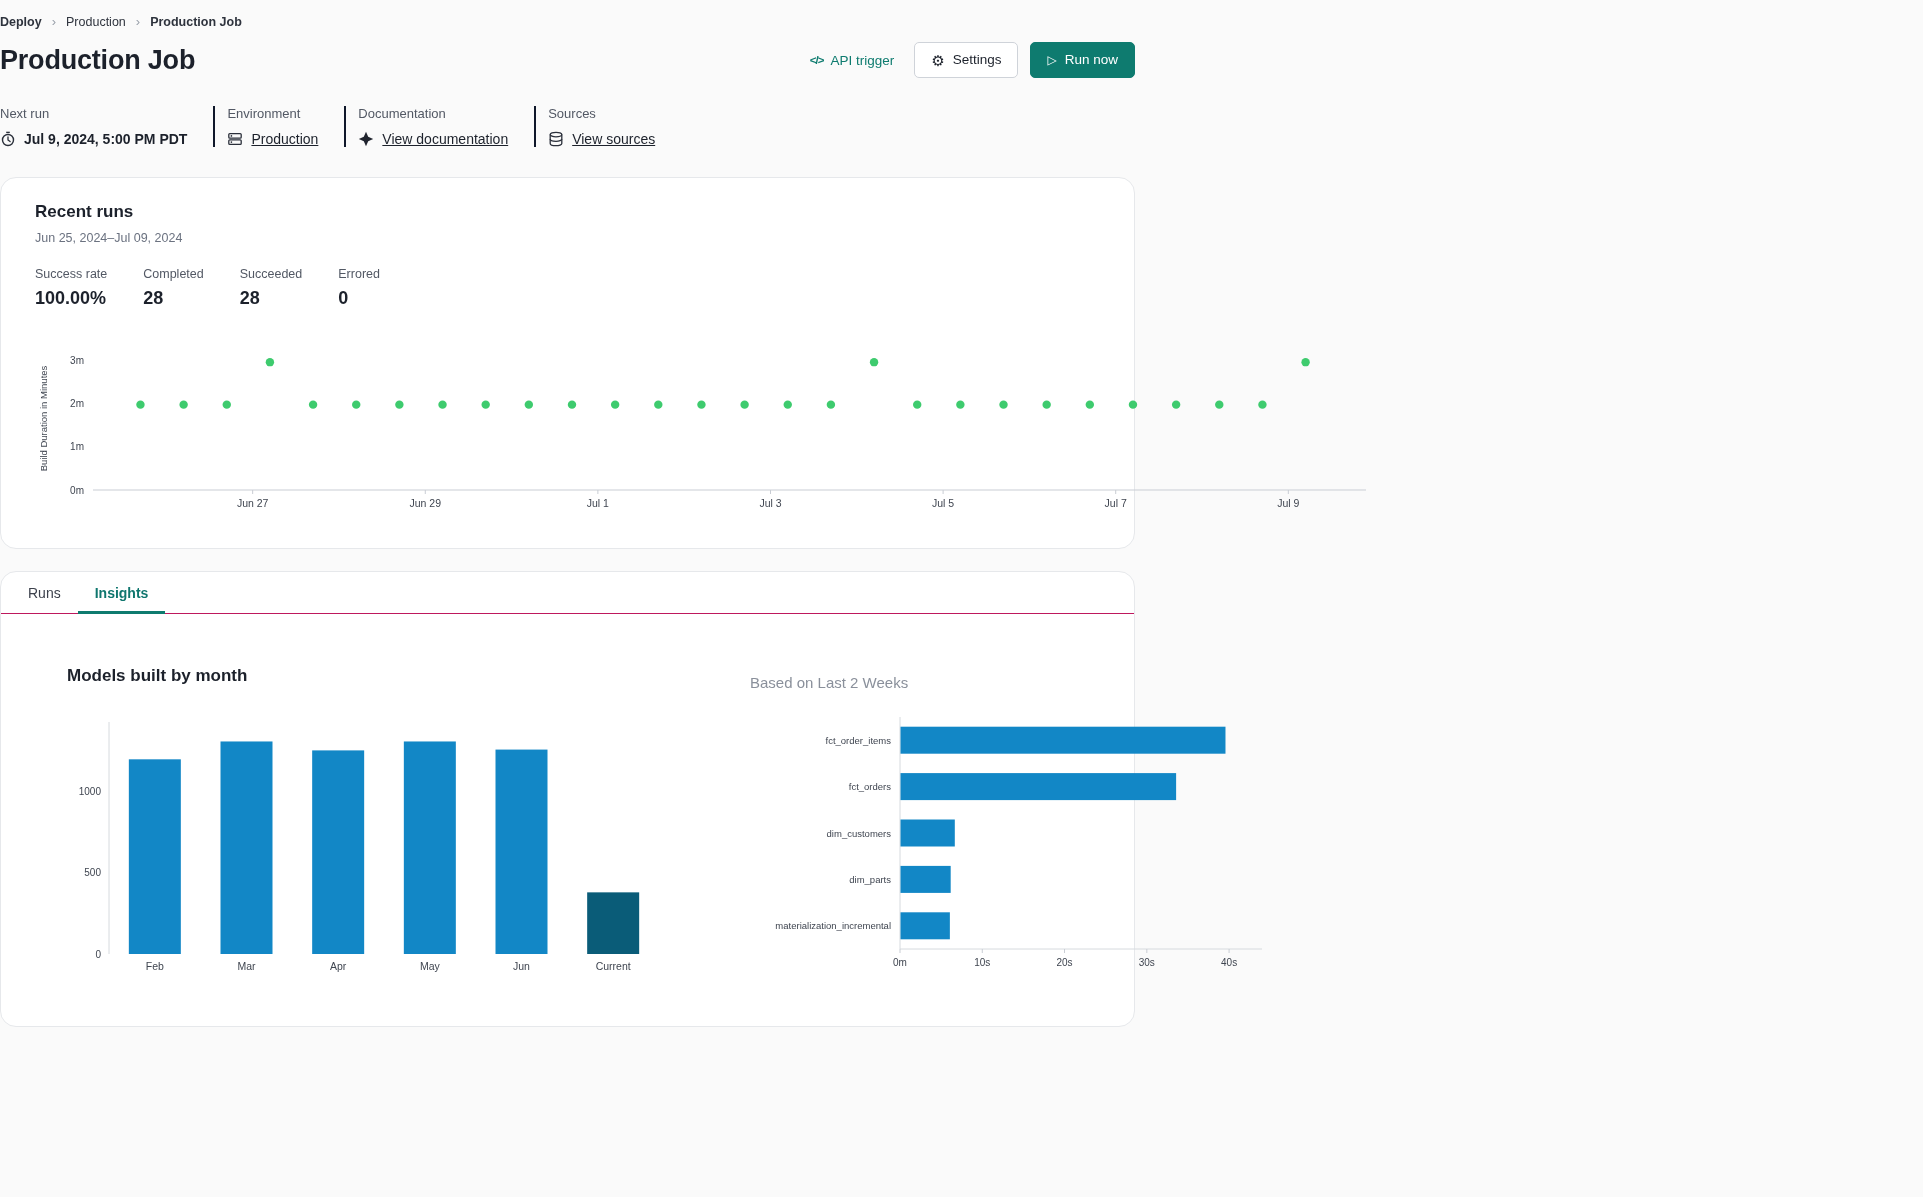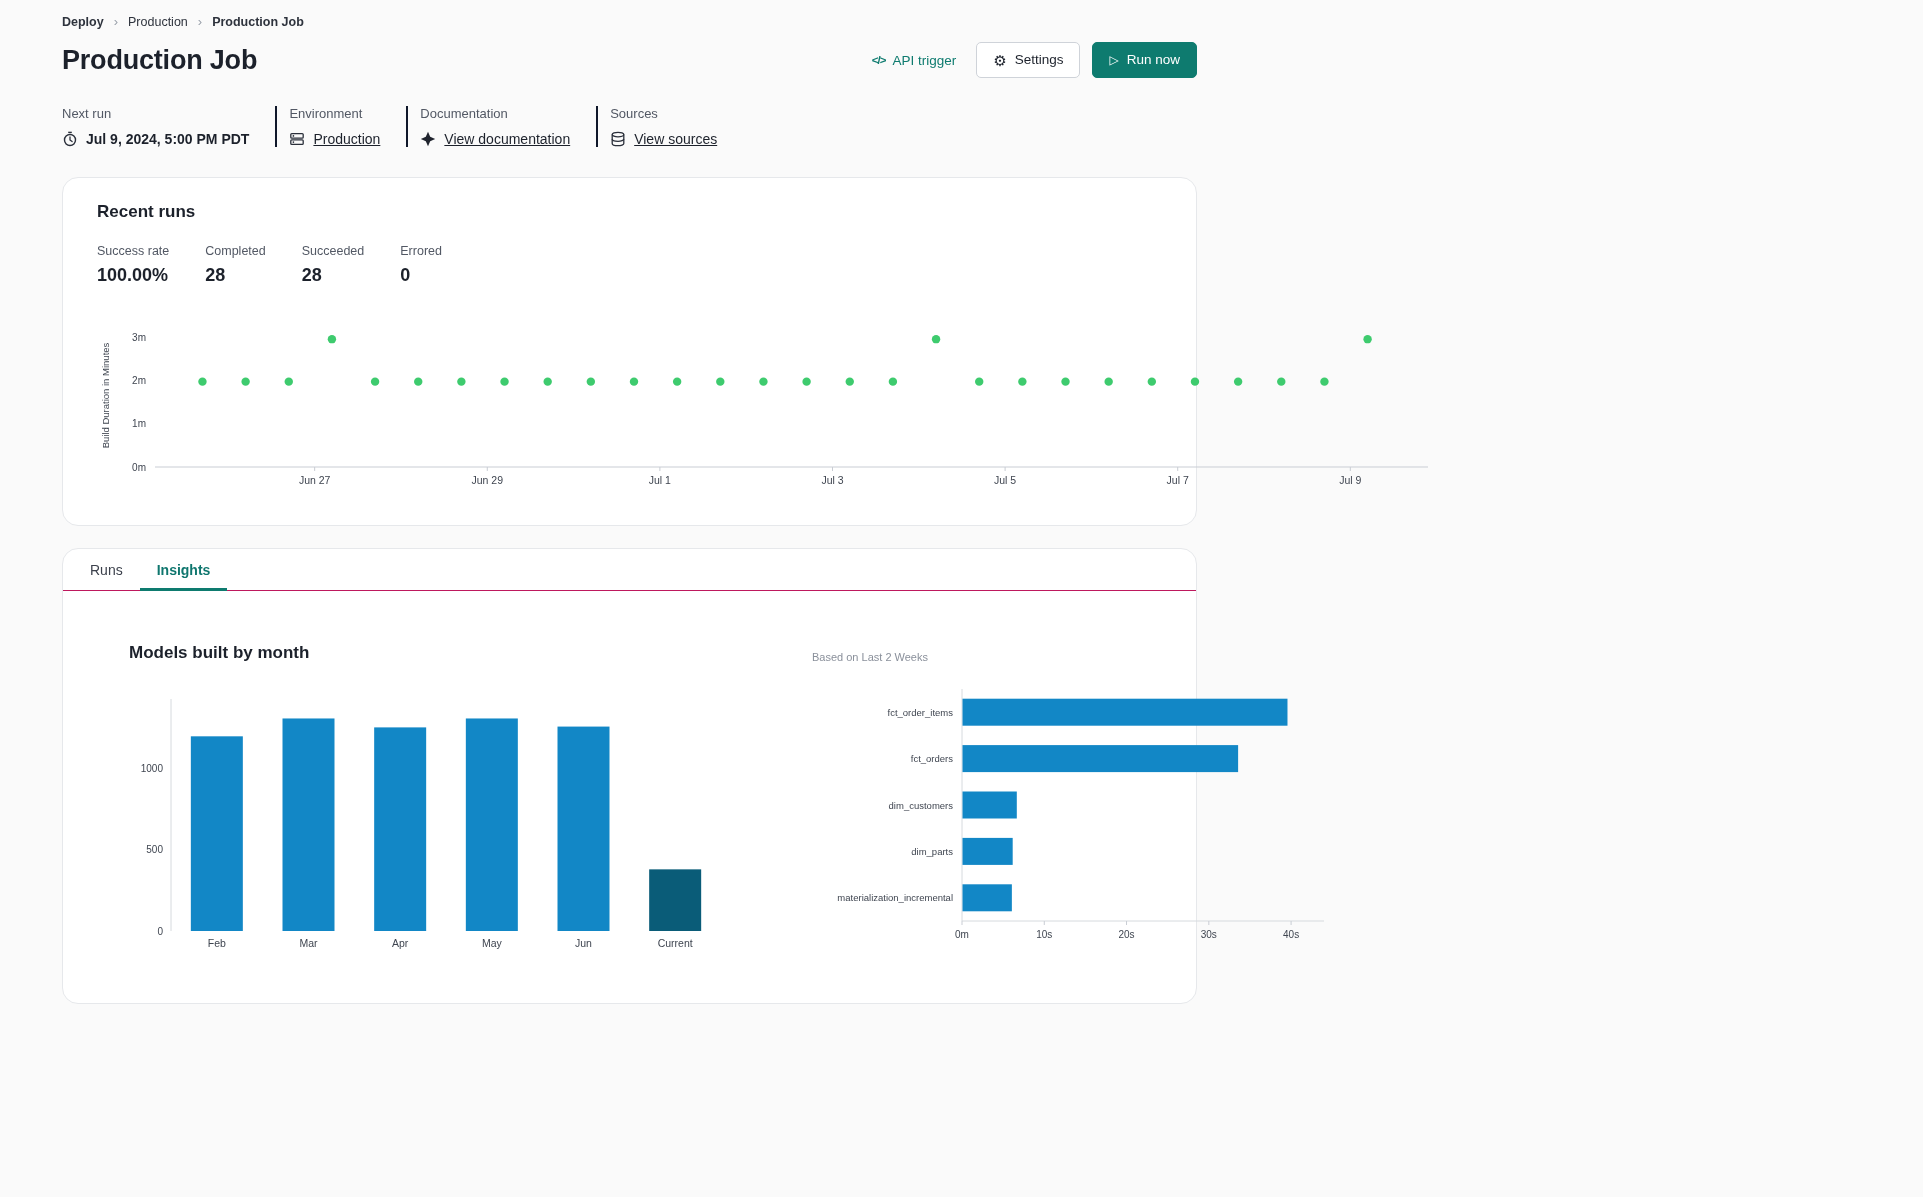--- a/index.html
+++ b/index.html
@@ -2,21 +2,21 @@
 <html><head>
 <meta charset="utf-8">
 <style>
   * { box-sizing: border-box; }
   body {
     margin: 0;
     background: #fafafa;
     font-family: "Liberation Sans", sans-serif;
     color: #1c212b;
   }
-  .container { width: 1135px; margin-left: 62px; padding-bottom: 30px; }
+  .container { width: 1135px; padding-bottom: 30px; }
 
   
   .breadcrumb { display: flex; align-items: center; gap: 10px; padding-top: 14px; font-size: 12.5px; color: #2e333d; }
   .bc-item { cursor: pointer; }
   .bc-bold { font-weight: 700; }
   .bc-sep { color: #9aa1ab; font-size: 13px; }
 
   
   .title-row { display: flex; justify-content: space-between; align-items: center; margin-top: 13px; }
   h1 { font-size: 27px; margin: 0; font-weight: 700; letter-spacing: -0.2px; }
@@ -52,21 +52,21 @@
   
   .tabs-card { margin-top: 22px; }
   .tab-bar { display: flex; border-bottom: 1px solid #be185d; padding: 0 10px; }
   .tab { padding: 13px 17px 10px; font-size: 14px; color: #3c414c; cursor: pointer; border-bottom: 3px solid transparent; margin-bottom: -1px; }
   .tab.active { color: #0f766e; font-weight: 700; border-bottom-color: #0e7b6f; }
 
   .insights { display: flex; padding: 52px 20px 42px 66px; }
   .panel-left { width: 683px; flex: 0 0 683px; }
   .panel-right { flex: 1; }
   .panel h3 { font-size: 17px; margin: 0; font-weight: 700; }
-  .subtitle { font-size: 11px; color: #8a909b; margin-top: 8px; }
+  .subtitle { font-size: 15px; color: #8a909b; margin-top: 8px; }
   #bar-chart { margin-top: 26px; }
   #hbar-chart { margin-top: 16px; }
 
   svg text { font-family: "Liberation Sans", sans-serif; }
 </style>
 </head>
 <body>
 
 <div class="container">
 
@@ -146,20 +146,21 @@
           </svg>
         </span>
         <a class="ulink">View sources</a>
       </div>
     </div>
   </div>
 
   <section class="card">
     <div class="card-inner">
       <h2>Recent runs</h2>
+      <div class="date-range">Jun 25, 2024–Jul 09, 2024</div>
       <div class="stats">
         <div class="stat">
           <div class="stat-label">Success rate</div>
           <div class="stat-value">100.00%</div>
         </div>
         <div class="stat">
           <div class="stat-label">Completed</div>
           <div class="stat-value">28</div>
         </div>
         <div class="stat">

